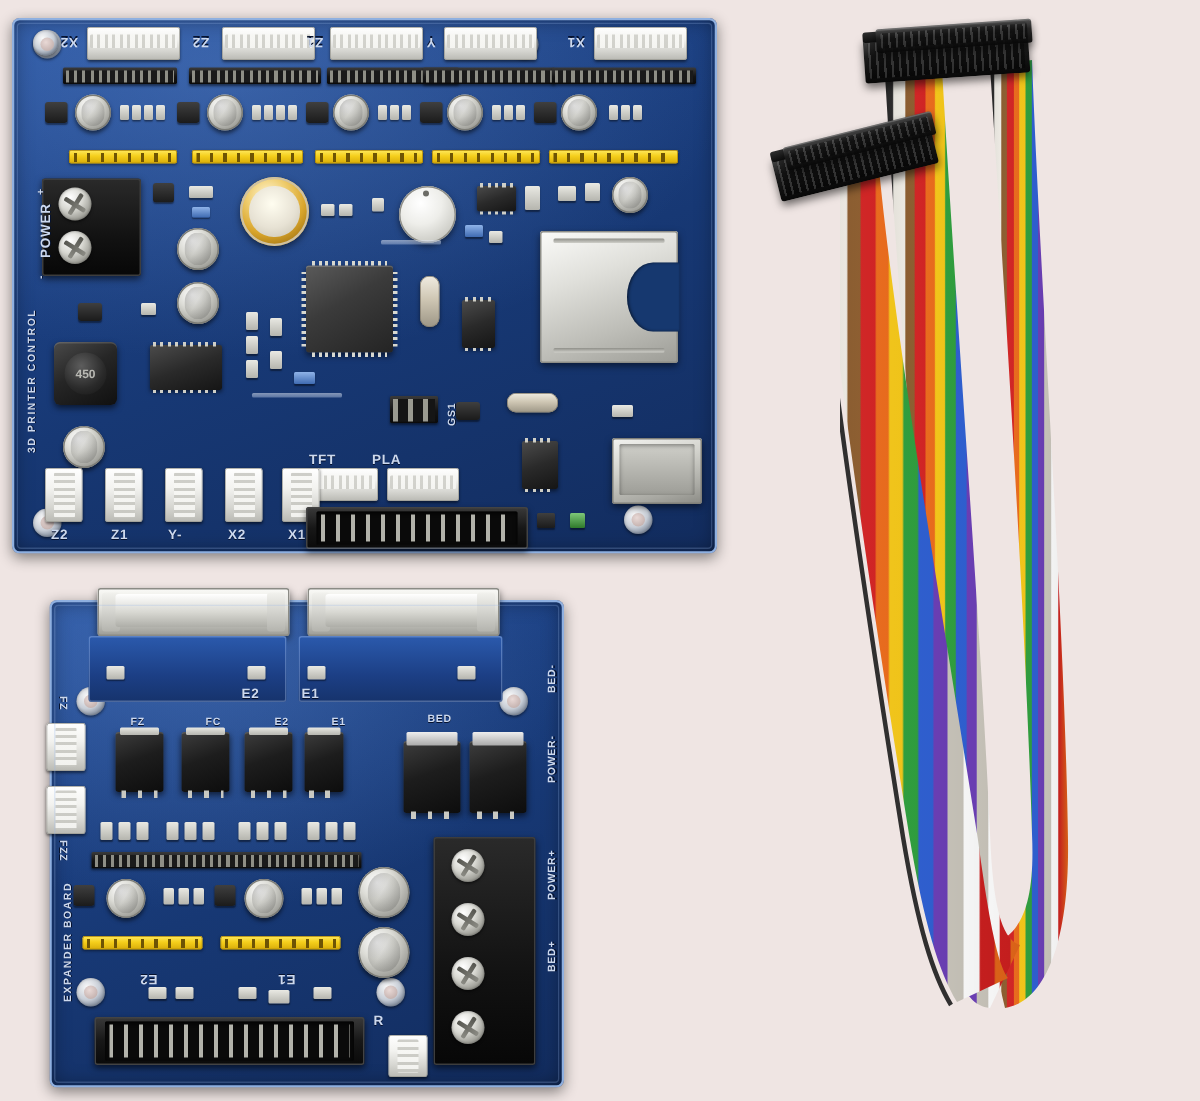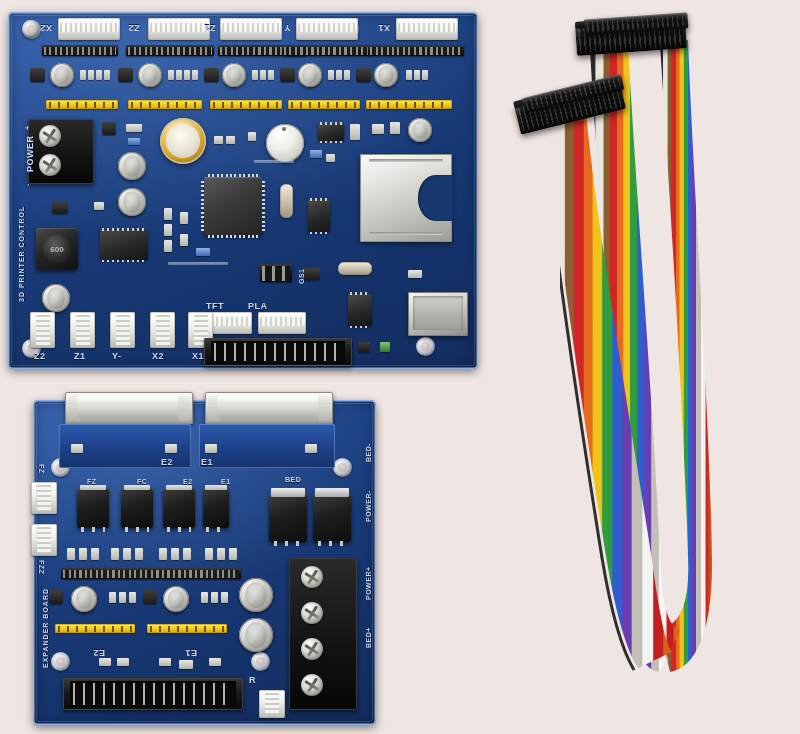--- a/index.html
+++ b/index.html
@@ -373,21 +373,21 @@
       </div>
 
     <div class="sdslot" style="left:352px;top:142px;width:92px;height:88px;">
       <div class="notch"></div>
       <div class="lip" style="top:5px;"></div>
       <div class="lip" style="bottom:7px;"></div>
     </div>
 
     <div class="inductor" style="left:28px;top:216px;width:42px;height:42px;">
       <div class="core"></div>
-      <div class="mark">600</div>
+      <div class="mark">450</div>
     </div>
     <div class="soic" style="left:92px;top:218px;width:48px;height:30px;">
         <div class="pinsT"></div>
         <div class="pinsB"></div>
       </div>
     <div class="smd dark" style="left:44px;top:190px;width:16px;height:12px;border-radius:2px;"></div>
     <div class="smd" style="left:86px;top:190px;width:10px;height:8px;"></div>
 
     <div class="ecap" style="left:34px;top:272px;width:28px;height:28px;"></div>
     <div class="smd" style="left:156px;top:196px;width:8px;height:12px;"></div>

